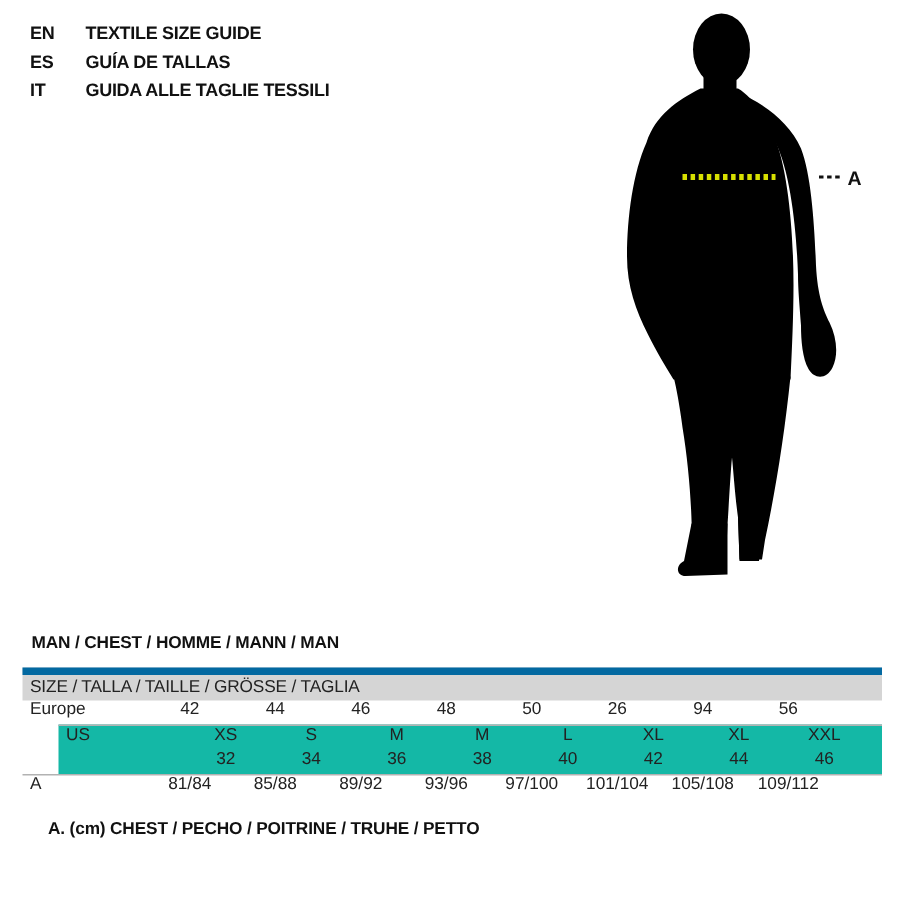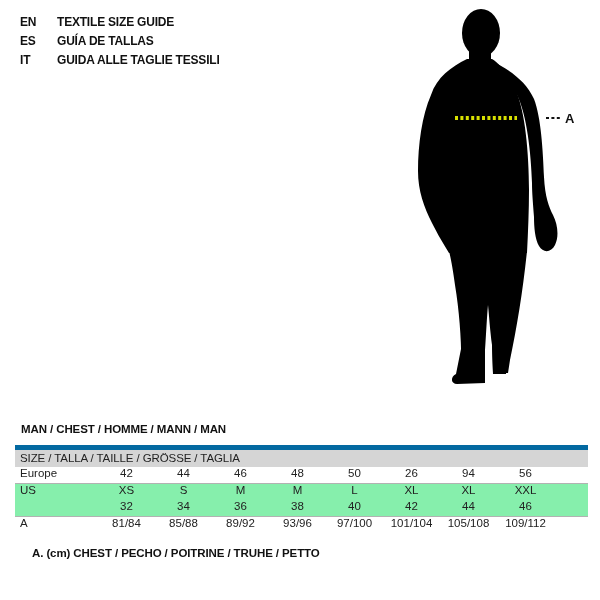--- a/index.html
+++ b/index.html
@@ -15,21 +15,21 @@
   .cats{position:absolute;top:105px;left:20px;}
   .cat-line{font-size:12.5px;font-weight:bold;line-height:19.5px;letter-spacing:-0.2px;white-space:nowrap;}
   
   .figure{position:absolute;left:405px;top:5px;width:175px;height:390px;}
   
   .section-title{position:absolute;top:423px;left:21px;font-size:11.5px;font-weight:bold;letter-spacing:-0.1px;}
   
   .size-table{position:absolute;top:445px;left:15px;width:582px;font-size:11.5px;color:#222;}
   .t-header{background:#d5d5d5;border-top:5px solid #0369a1;height:17px;line-height:17px;padding-left:5px;letter-spacing:-0.1px;}
   .t-row{display:flex;align-items:flex-start;height:16px;}
-  .t-row.band{background:#86efac;}
+  .t-row.band{background:#14b8a6;margin-left:24px;}
   .t-row.line-top{border-top:1px solid #b2b2b2;}
   .t-label{width:78px;padding-left:5px;}
   .t-cell{width:57px;text-align:center;}
   
   .footnote{position:absolute;top:547px;left:32px;font-size:11.5px;font-weight:bold;letter-spacing:-0.1px;}
 </style>
 </head>
 <body>
 
 <div class="canvas">

